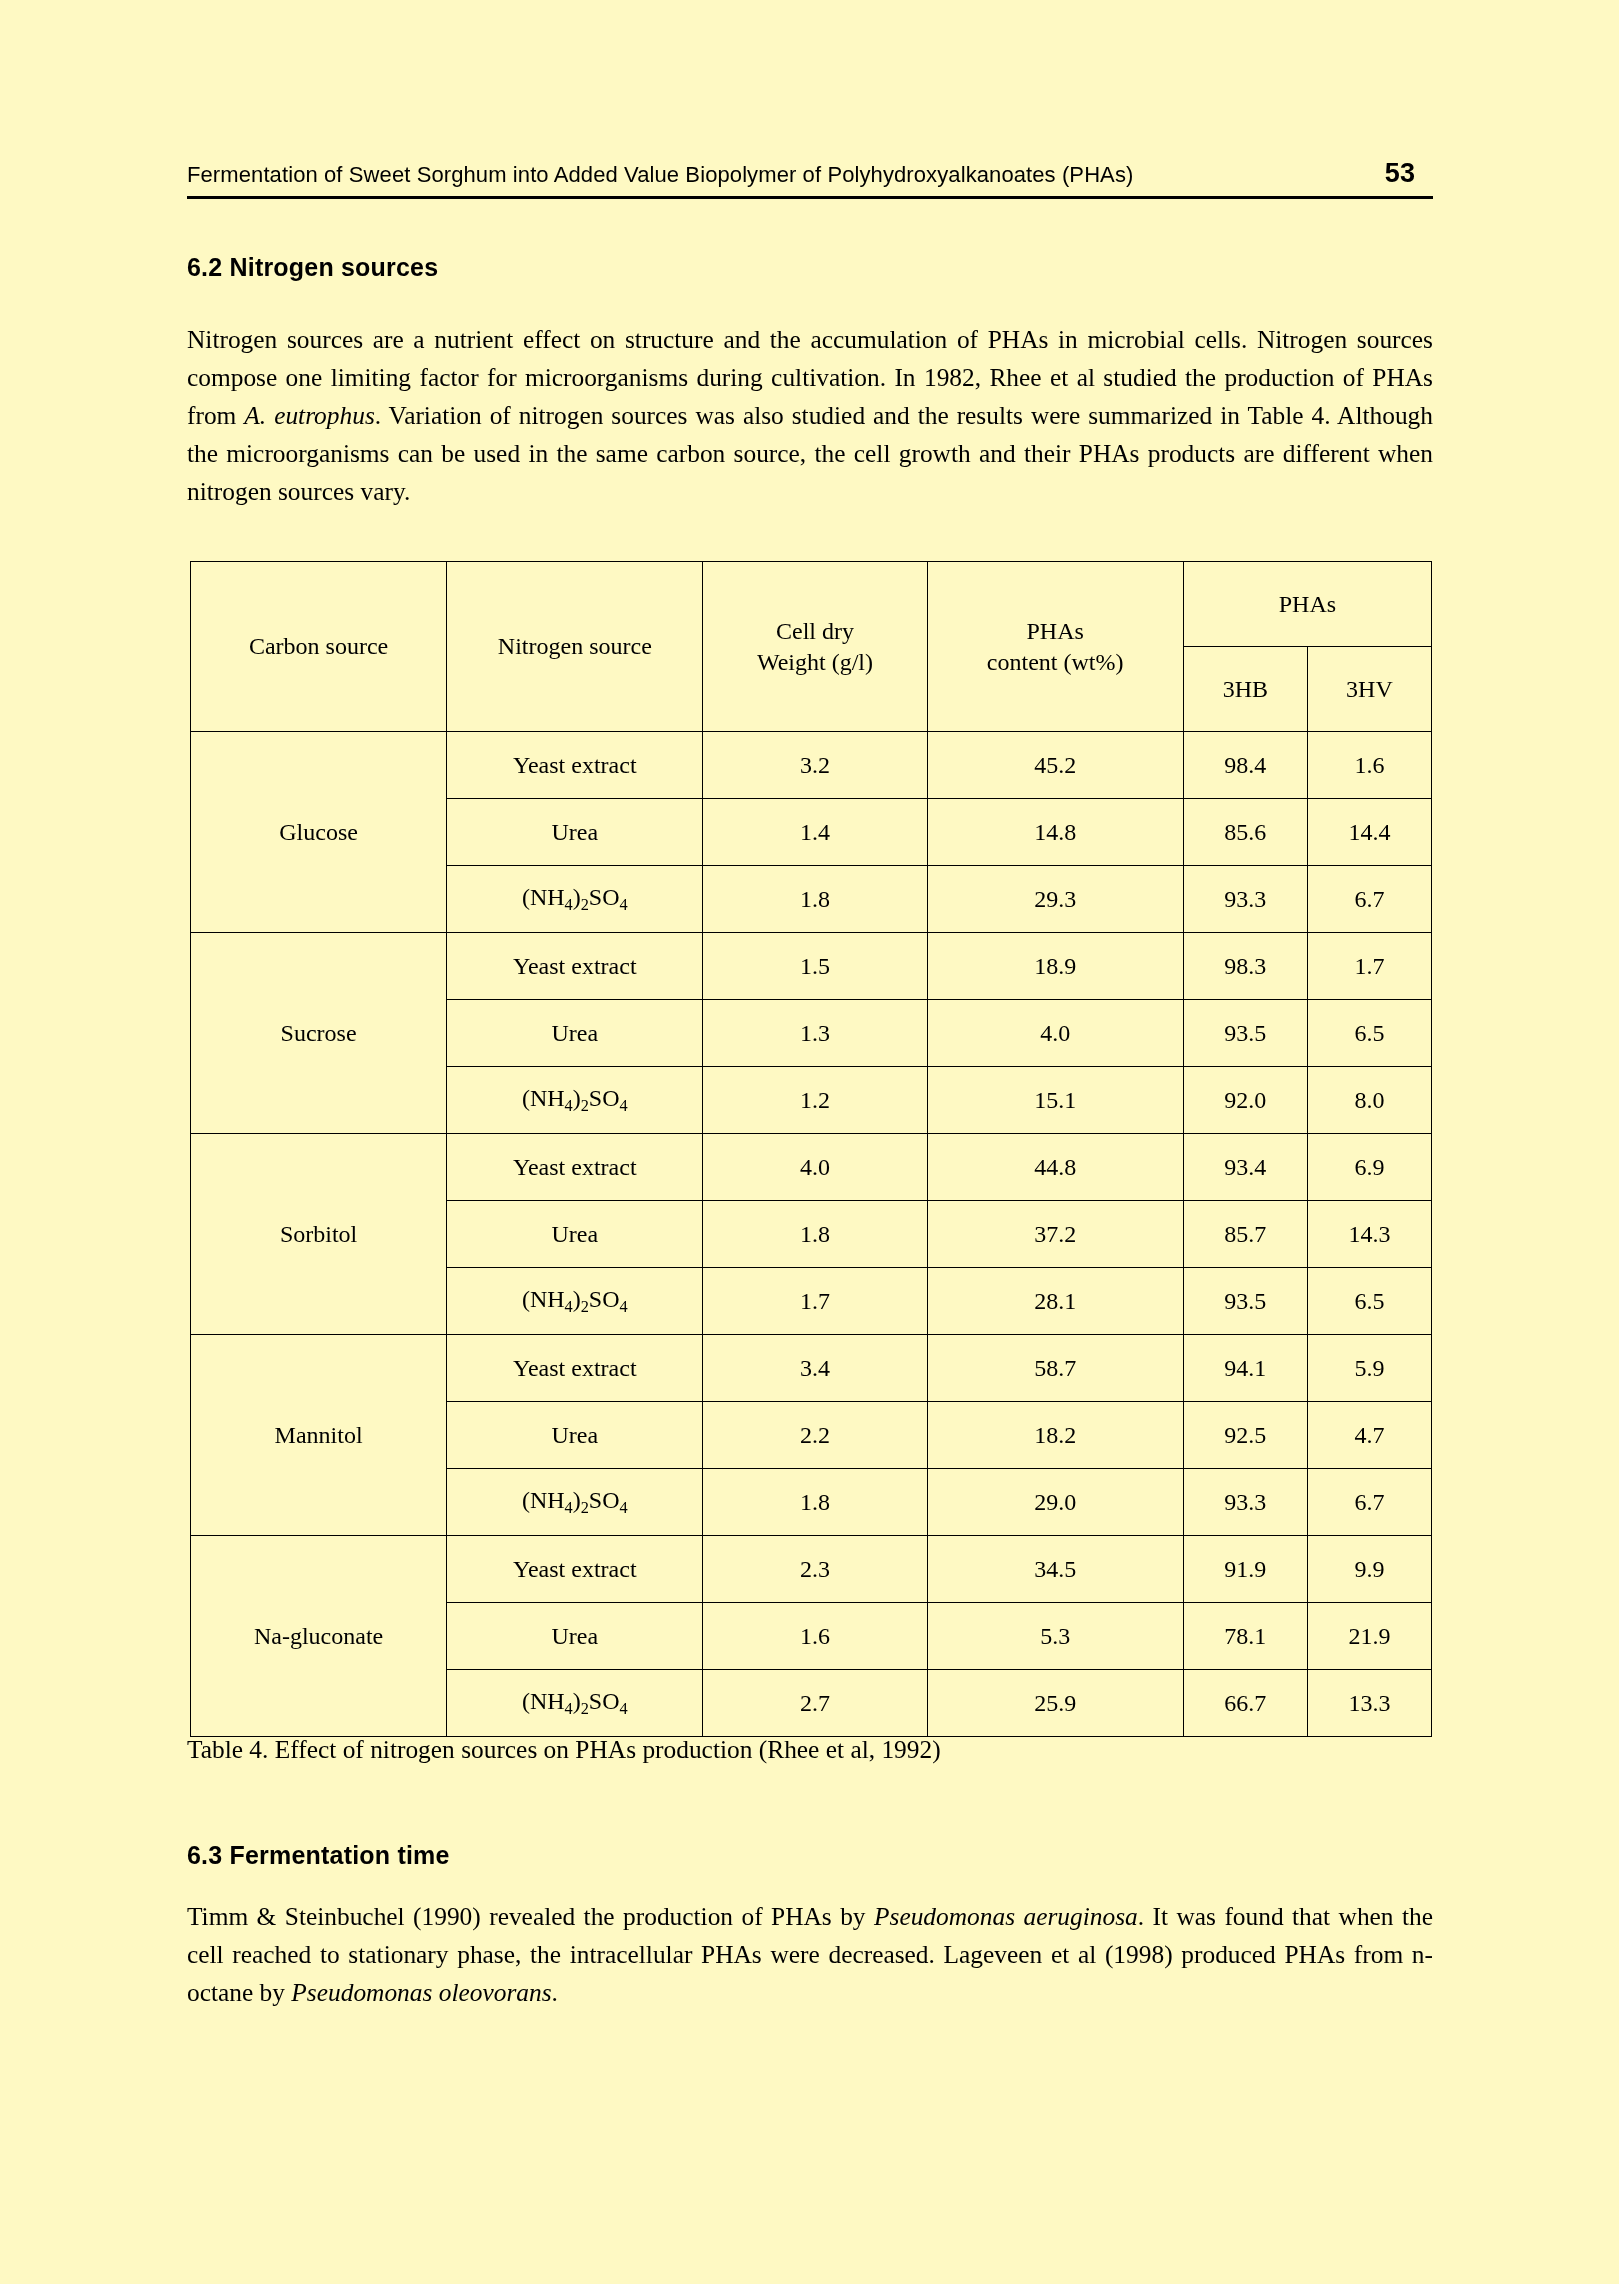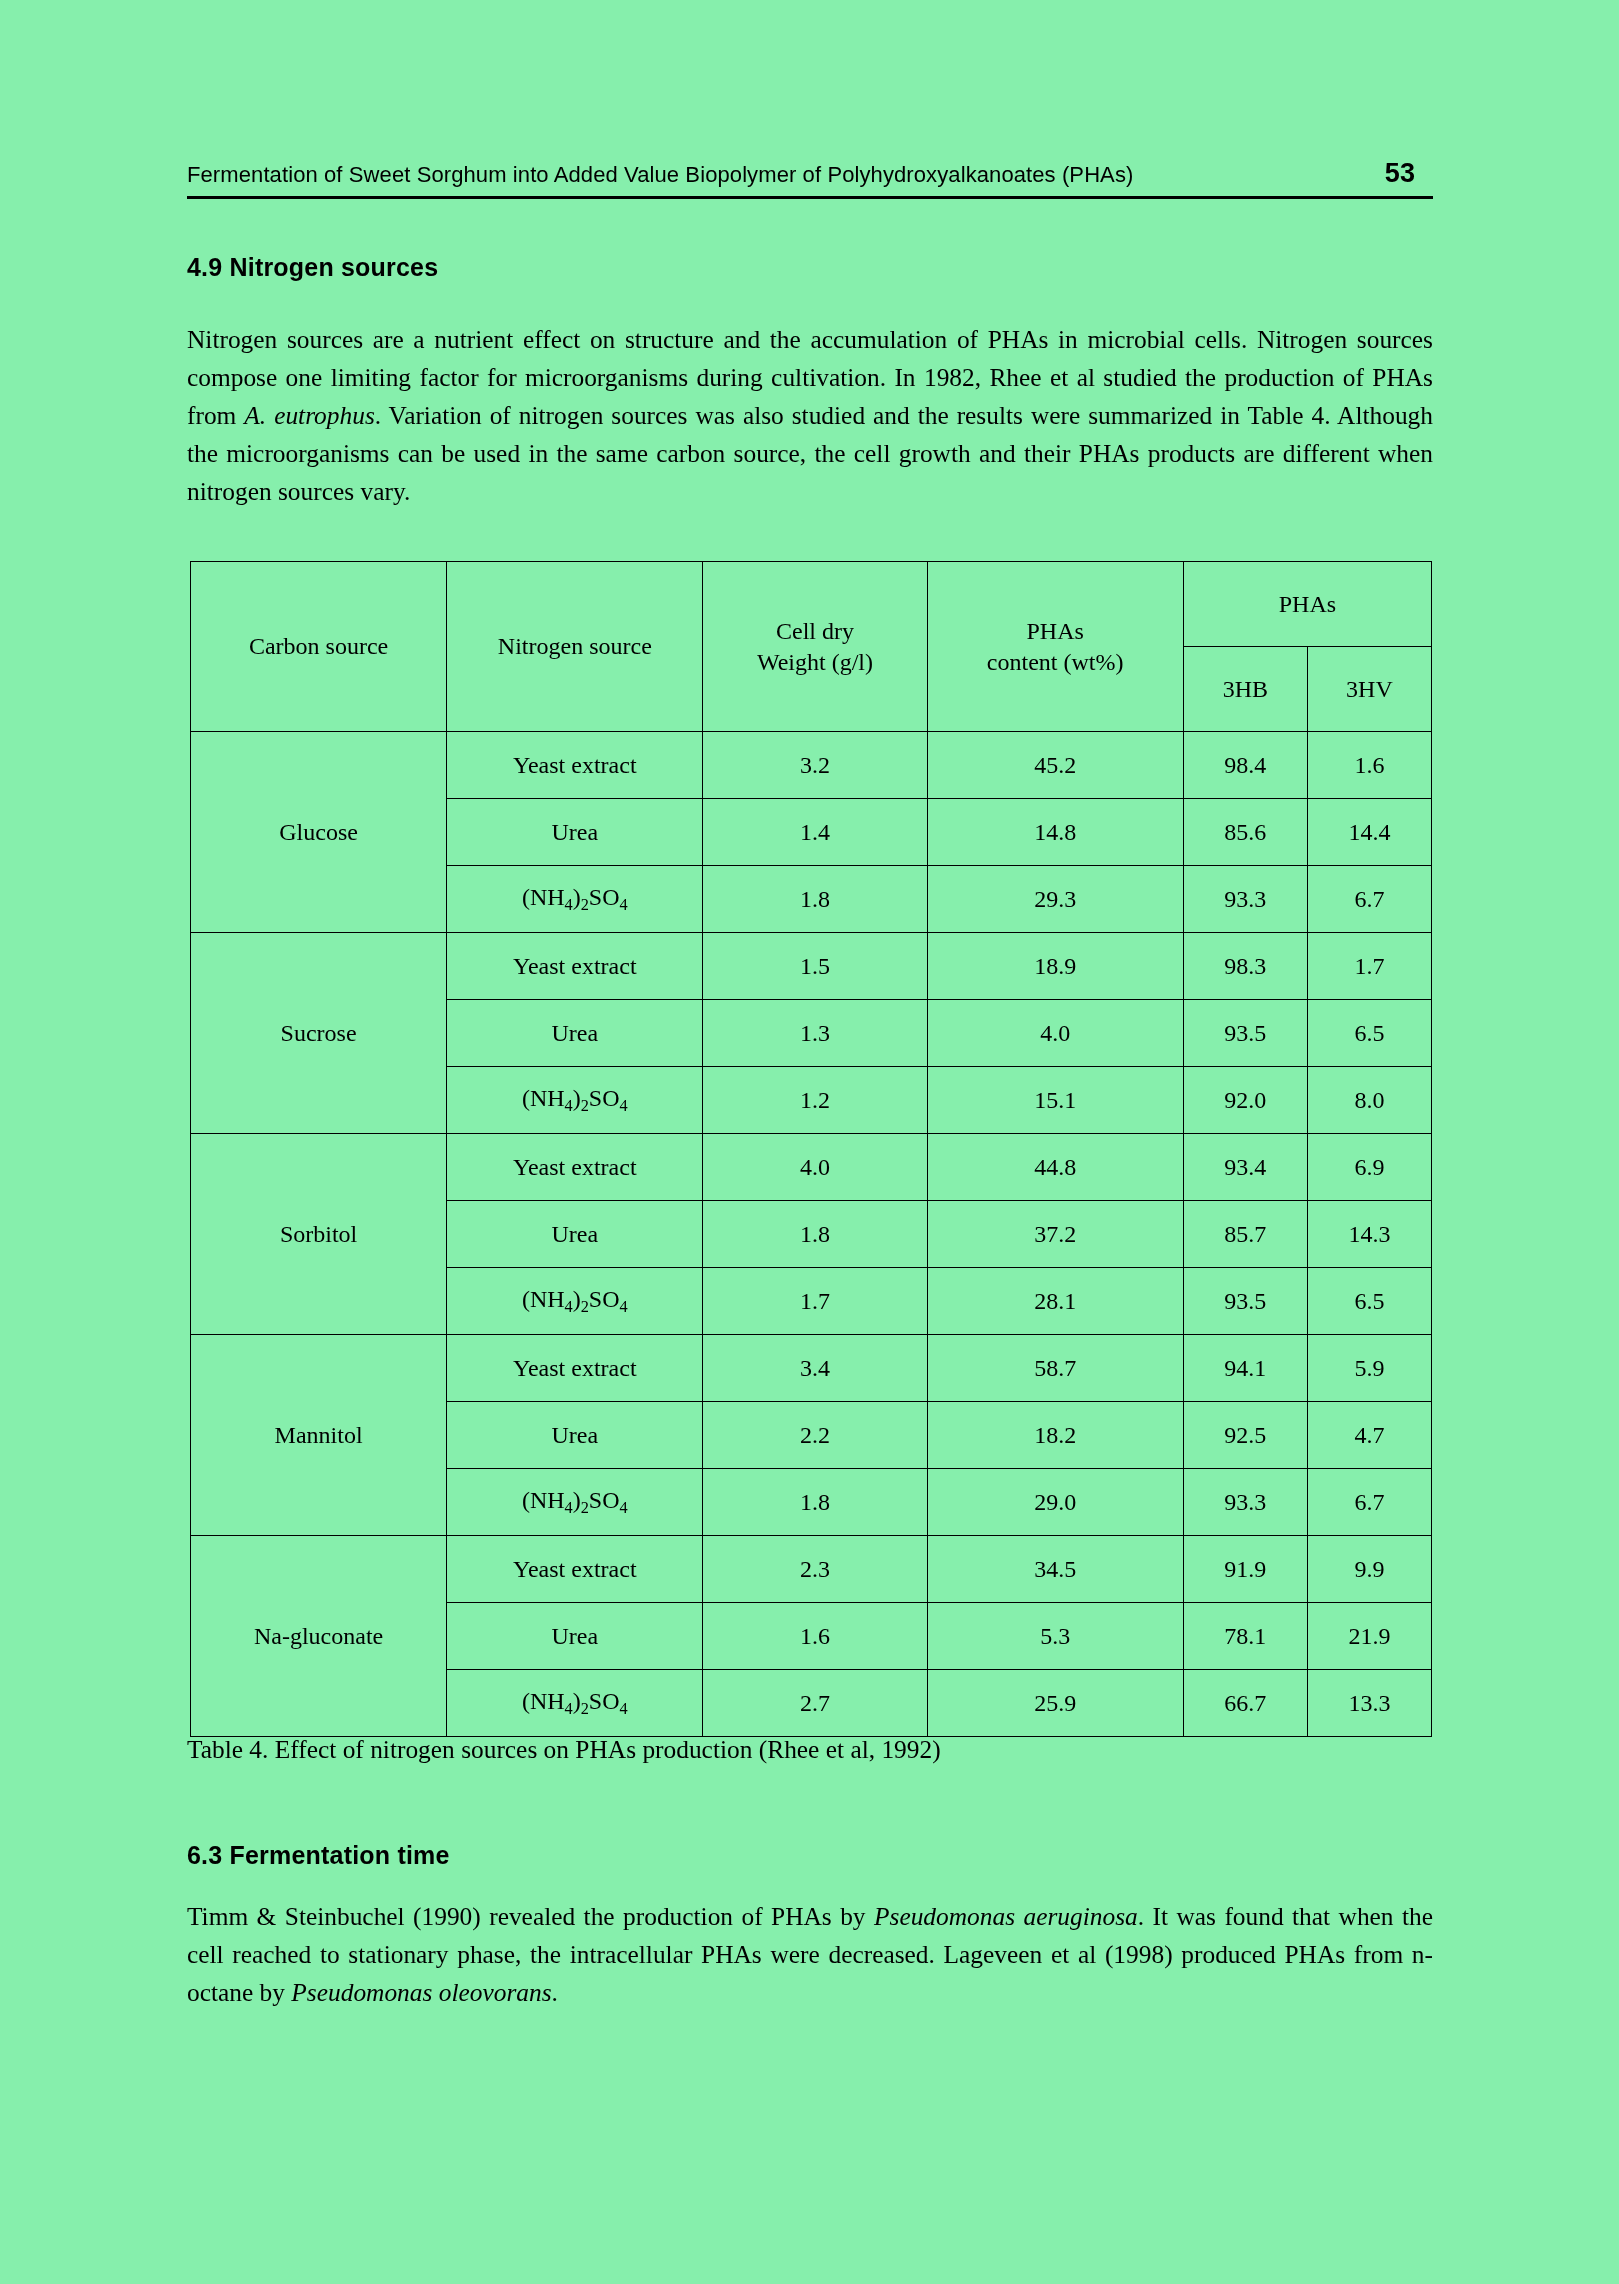--- a/index.html
+++ b/index.html
@@ -4,21 +4,21 @@
 <style>
   html, body {
     margin: 0;
     padding: 0;
     background: #ffffff;
   }
   .page {
     position: relative;
     width: 1620px;
     height: 2284px;
-    background: #86efac;
+    background: #fef9c3;
     box-sizing: border-box;
     padding: 0;
     overflow: hidden;
   }
 
   
   .page-header {
     position: absolute;
     left: 187px;
     top: 158px;
@@ -139,21 +139,21 @@
 <body>
 
 <div class="page">
 
   <div class="page-header">
     <span class="page-header-title">Fermentation of Sweet Sorghum into Added Value Biopolymer of Polyhydroxyalkanoates (PHAs)</span>
     <span class="page-header-number">53</span>
   </div>
   <div class="header-rule"></div>
 
-  <h2 class="heading" id="heading-62">4.9 Nitrogen sources</h2>
+  <h2 class="heading" id="heading-62">6.2 Nitrogen sources</h2>
 
   <p class="body-text" id="para-1">Nitrogen sources are a nutrient effect on structure and the accumulation of PHAs in microbial cells. Nitrogen sources compose one limiting factor for microorganisms during cultivation. In 1982, Rhee et al studied the production of PHAs from <i>A. eutrophus</i>. Variation of nitrogen sources was also studied and the results were summarized in Table 4. Although the microorganisms can be used in the same carbon source, the cell growth and their PHAs products are different when nitrogen sources vary.</p>
 
   <div id="data-table-wrap">
     <table class="data-table">
       <colgroup>
         <col class="col-carbon">
           <col class="col-nitro">
           <col class="col-cdw">
           <col class="col-content">

